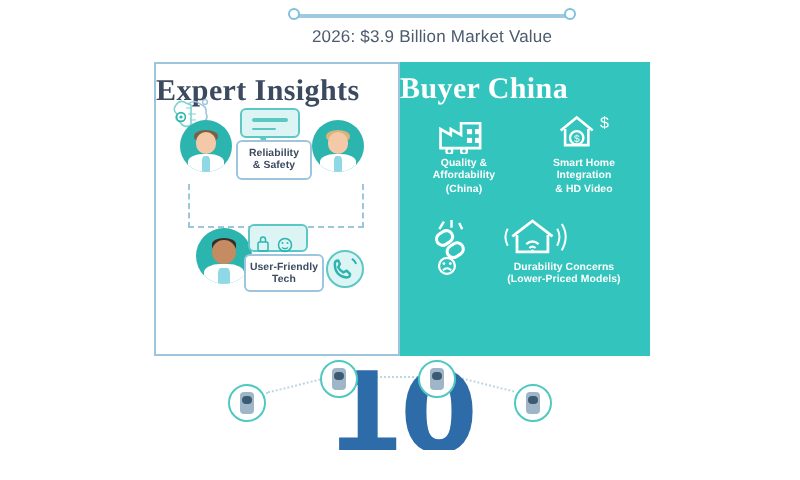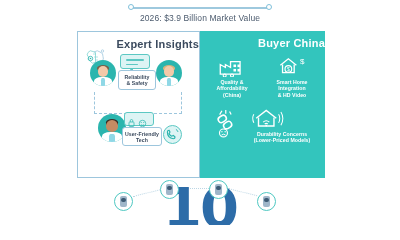--- a/index.html
+++ b/index.html
@@ -12,21 +12,21 @@
     height: 225px;
     position: relative;
     overflow: hidden;
     font-family: "Liberation Sans", sans-serif;
     color: #3d4a5c;
   }
 
   
   #timeline {
     position: absolute;
-    left: 0; top: 2px;
+    left: 16px; top: 2px;
     width: 324px;
     height: 22px;
   }
   #timeline-track {
     position: absolute;
     left: 131px; top: 5px;
     width: 138px; height: 2px;
     background: #9ec9de;
   }
   .timeline-dot {
@@ -69,24 +69,25 @@
   #panel-right {
     position: relative;
     width: 125px;
     background: #33c5bd;
     box-sizing: border-box;
   }
   .panel-heading {
     position: absolute;
     left: 0; top: 6px;
     width: 100%;
-    text-align: right;
-    font-size: 11px;
+    text-align: left;
+    font-size: 15px;
     font-weight: bold;
     letter-spacing: 0.2px;
+    font-family: Liberation Serif, serif;
   }
   #heading-left  { color: #3b4a5e; }
   #heading-right { color: #ffffff; }
 
   
   .mini-label {
     position: absolute;
     text-align: center;
     font-size: 5.2px;
     line-height: 6.4px;

